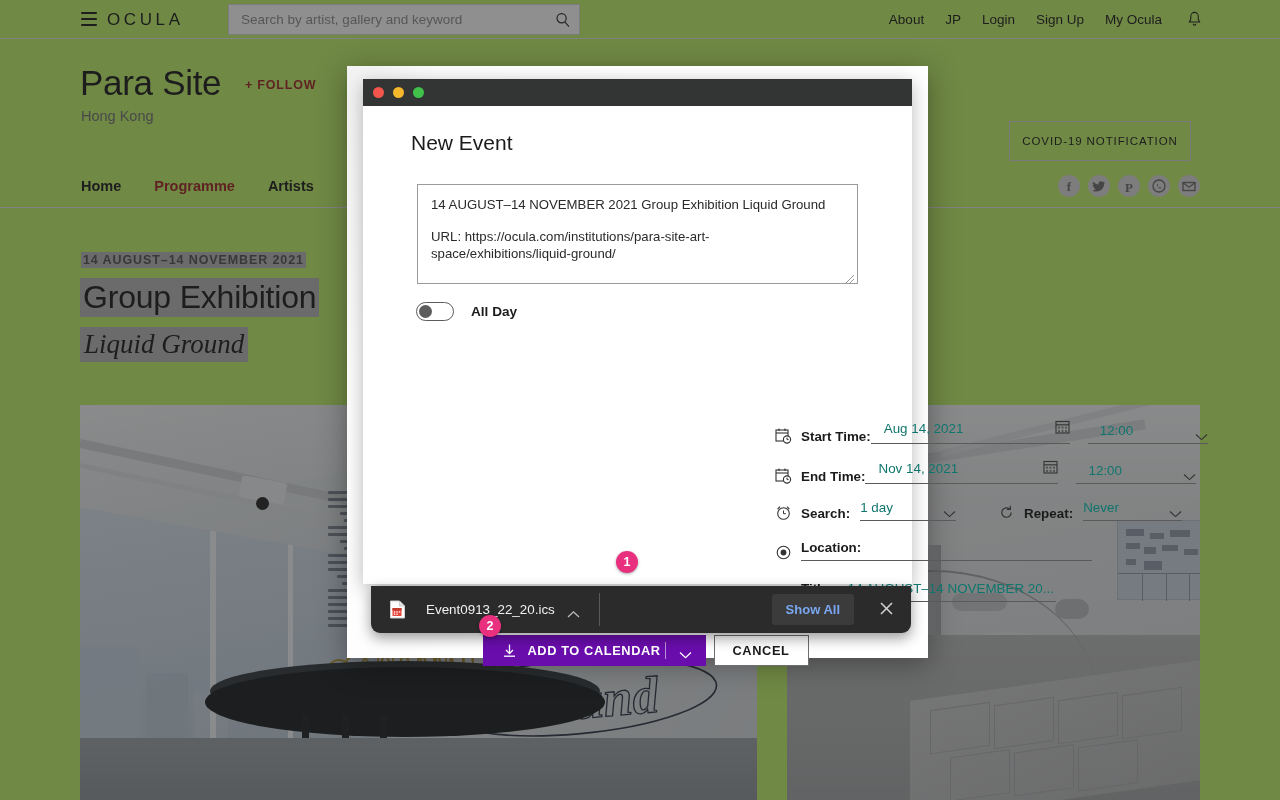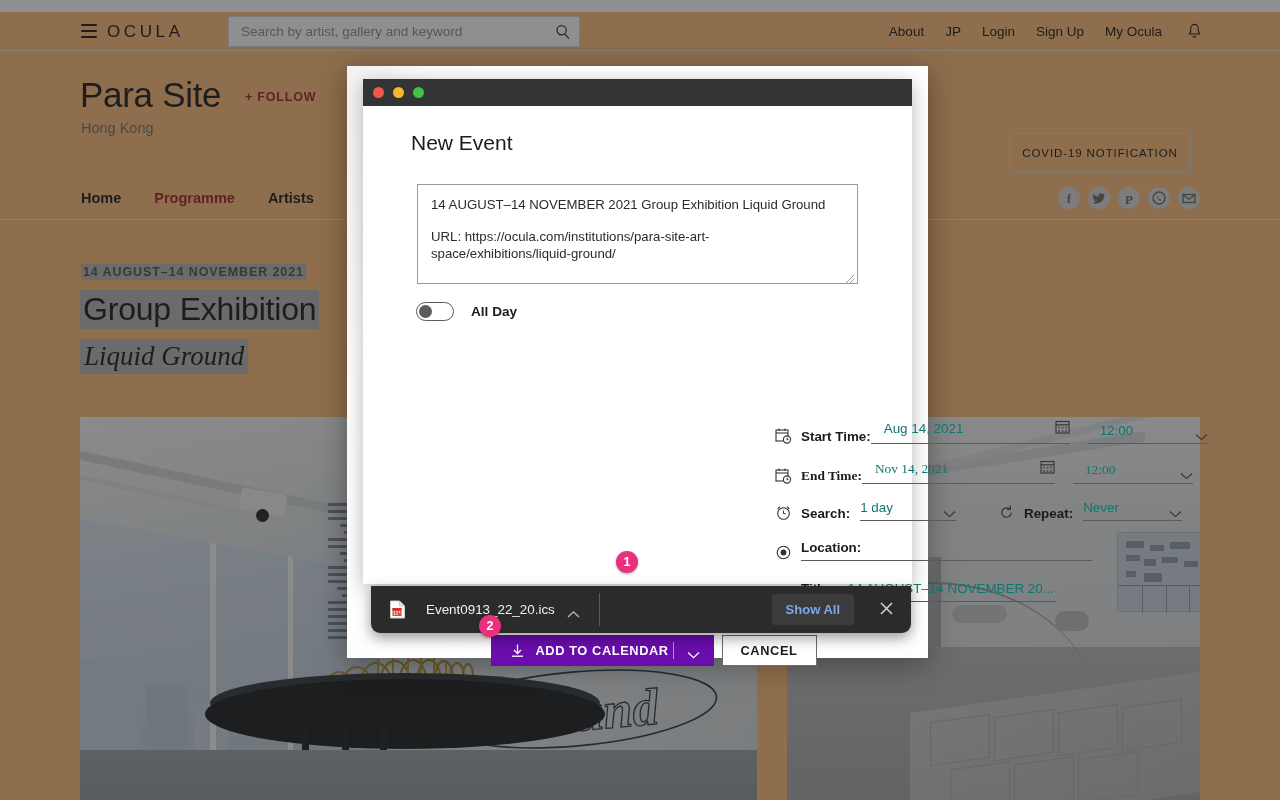--- a/index.html
+++ b/index.html
@@ -5,21 +5,21 @@
   * { box-sizing: border-box; margin: 0; padding: 0; }
   html, body {
     width: 1280px; height: 800px;
     overflow: hidden;
     font-family: "Liberation Sans", sans-serif;
     background: #fff;
   }
   #root { position: relative; width: 1280px; height: 800px; overflow: hidden; }
 
   
-  .bg-page { position: absolute; inset: 0; background: #fdba74; margin-top: 12px; }
+  .bg-page { position: absolute; inset: 0; background: #bef264; }
 
   
   .topnav {
     position: absolute; top: 0; left: 0; width: 1280px; height: 39px;
     border-bottom: 1px solid #e3e3e3;
     display: flex; align-items: center;
   }
   .hamburger { position: absolute; left: 81px; top: 12px; width: 16px; height: 14px;
     display: flex; flex-direction: column; justify-content: space-between; }
   .hamburger i { display:block; height: 2px; background: #111; border-radius: 1px; }
@@ -179,31 +179,31 @@
 
   .frow { position: absolute; display: flex; align-items: flex-end; }
   .ficon { width: 17px; height: 17px; margin-right: 9px; flex: 0 0 auto; }
   .flabel { font-size: 13.4px; font-weight: 700; color: #1b1b1b; white-space: nowrap; }
   .fval { font-size: 13.4px; color: #0f766e; white-space: nowrap; }
   .uline { border-bottom: 1px solid #5a5a5a; display: flex; align-items: center; }
   .chev { width: 13px; height: 8px; flex: 0 0 auto; }
 
   
   .row-start { left: 412px; top: 313px; }
-  .row-end   { left: 412px; top: 353px; font-family: Liberation Serif, serif; }
+  .row-end   { left: 412px; top: 353px; }
   .dtfield { display:flex; align-items:center; justify-content: space-between; padding-bottom: 5px; }
   .timefield { display:flex; align-items:center; justify-content: space-between; padding-bottom: 5px; margin-left: 18px; }
 
   .row-remind { left: 412px; top: 394px; }
   .row-repeat { left: 635px; top: 394px; }
   .row-loc    { left: 412px; top: 434px; }
   .row-title  { left: 412px; top: 475px; }
 
   
-  .actions { position: absolute; left: 16px; top: 529px; width: 549px; display: flex; justify-content: center; gap: 8px; }
+  .actions { position: absolute; left: 8px; top: 529px; width: 549px; display: flex; justify-content: center; gap: 8px; }
   .btn-add {
     background: #6a0dad; color: #fff; height: 31px; width: 223px;
     display: flex; align-items: center; font-size: 12.8px; font-weight: 700; letter-spacing: .6px;
     position: relative;
   }
   .btn-add .dl { width: 15px; height: 15px; margin-left: 19px; margin-right: 11px; }
   .btn-add .sep { position: absolute; right: 40px; top: 7px; width: 1px; height: 17px; background: rgba(255,255,255,.55); }
   .btn-add .cv { position: absolute; right: 14px; top: 12px; width: 13px; height: 8px; }
   .btn-cancel {
     border: 1px solid #6d6d6d; background: #fff; color: #1b1b1b; height: 31px; width: 95px;

